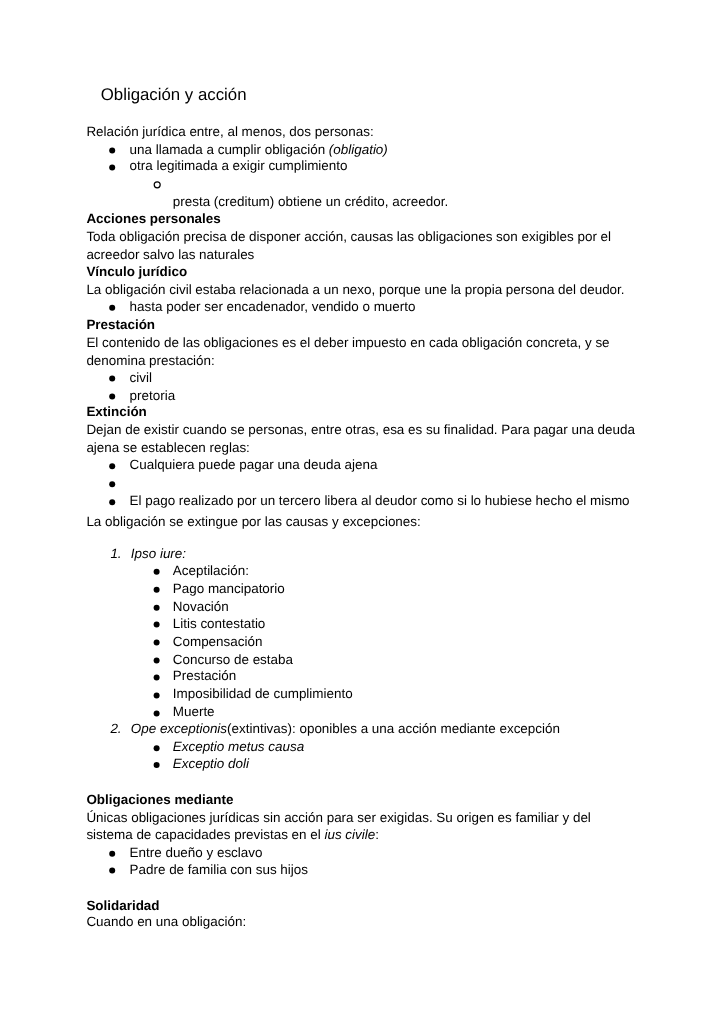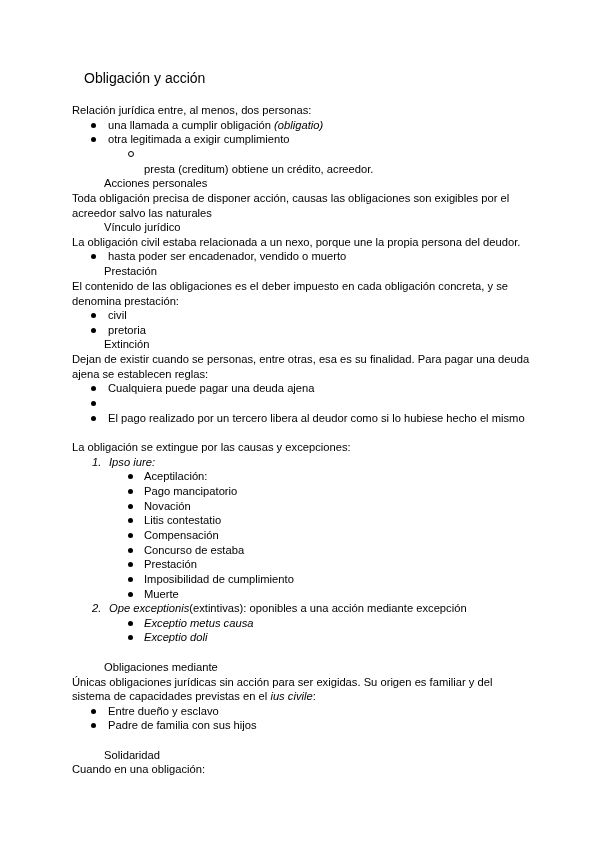--- a/index.html
+++ b/index.html
@@ -1,20 +1,20 @@
 <!DOCTYPE html>
 <html><head>
 <meta charset="utf-8">
 <style>
   html, body { margin: 0; padding: 0; background: #ffffff; }
   body { width: 600px; height: 848px; position: relative; overflow: hidden;
          font-family: "Liberation Sans", sans-serif; color: #000; font-size: 11.2px; }
   .title { position: absolute; left: 72px; top: 70px; font-weight: normal; font-size: 14px; margin-left: 12px; }
   .line { position: absolute; white-space: nowrap; line-height: 14px; }
-  .b { font-weight: normal; margin-left: 32px; }
+  .b { font-weight: bold; }
   .i { font-style: italic; }
   .bul { position: absolute; white-space: nowrap; line-height: 14px; }
   .dot { display: inline-block; width: 5px; height: 5px; border-radius: 50%; background: #000; position: absolute; top: 5px; }
   .circ { display: inline-block; width: 4px; height: 4px; border-radius: 50%; border: 1px solid #000; position: absolute; top: 4px; }
   .num { position: absolute; font-style: italic; }
 </style>
 </head>
 <body>
 
 <div class="title">Obligación y acción</div>
@@ -39,21 +39,21 @@
 <div class="bul" style="left:108px;top:308px"><span class="dot" style="left:-17px"></span><span>civil</span></div>
 <div class="bul" style="left:108px;top:323px"><span class="dot" style="left:-17px"></span><span>pretoria</span></div>
 
 <div class="line b" style="left:72px;top:337px">Extinción</div>
 <div class="line" style="left:72px;top:352px">Dejan de existir cuando se personas, entre otras, esa es su finalidad. Para pagar una deuda</div>
 <div class="line" style="left:72px;top:367px">ajena se establecen reglas:</div>
 <div class="bul" style="left:108px;top:381px"><span class="dot" style="left:-17px"></span><span>Cualquiera puede pagar una deuda ajena</span></div>
 <div class="bul" style="left:108px;top:396px"><span class="dot" style="left:-17px"></span></div>
 <div class="bul" style="left:108px;top:411px"><span class="dot" style="left:-17px"></span><span>El pago realizado por un tercero libera al deudor como si lo hubiese hecho el mismo</span></div>
 
-<div class="line" style="left:72px;top:440px">La obligación se extingue por las causas y excepciones:</div>
+<div class="line" style="left:72px;top:428px">La obligación se extingue por las causas y excepciones:</div>
 <div class="bul" style="left:109px;top:455px"><span class="num" style="left:-17px">1.</span><span class="i">Ipso iure:</span></div>
 
 <div class="bul" style="left:144px;top:469px"><span class="dot" style="left:-16px"></span><span>Aceptilación:</span></div>
 <div class="bul" style="left:144px;top:484px"><span class="dot" style="left:-16px"></span><span>Pago mancipatorio</span></div>
 <div class="bul" style="left:144px;top:499px"><span class="dot" style="left:-16px"></span><span>Novación</span></div>
 <div class="bul" style="left:144px;top:513px"><span class="dot" style="left:-16px"></span><span>Litis contestatio</span></div>
 <div class="bul" style="left:144px;top:528px"><span class="dot" style="left:-16px"></span><span>Compensación</span></div>
 <div class="bul" style="left:144px;top:543px"><span class="dot" style="left:-16px"></span><span>Concurso de estaba</span></div>
 <div class="bul" style="left:144px;top:557px"><span class="dot" style="left:-16px"></span><span>Prestación</span></div>
 <div class="bul" style="left:144px;top:572px"><span class="dot" style="left:-16px"></span><span>Imposibilidad de cumplimiento</span></div>

